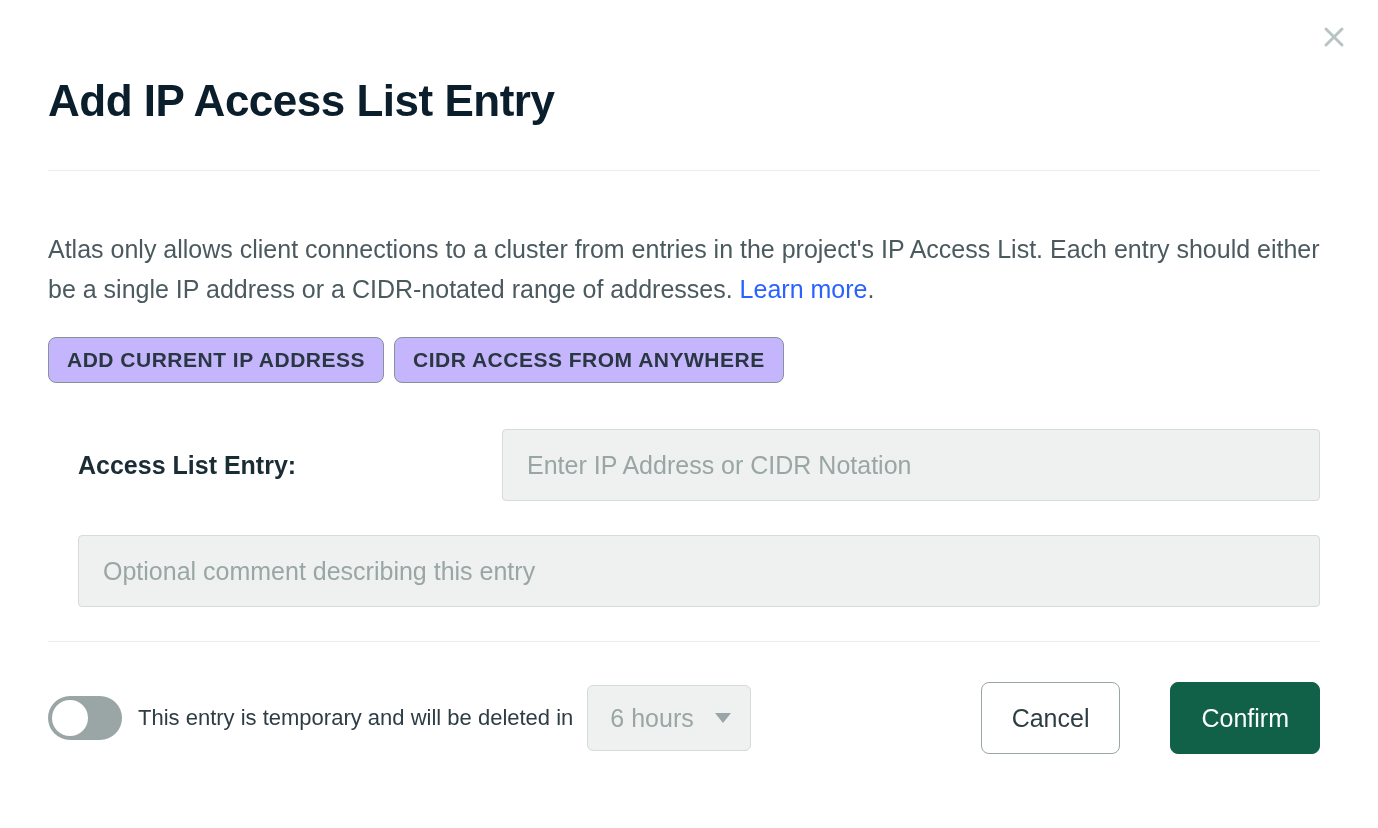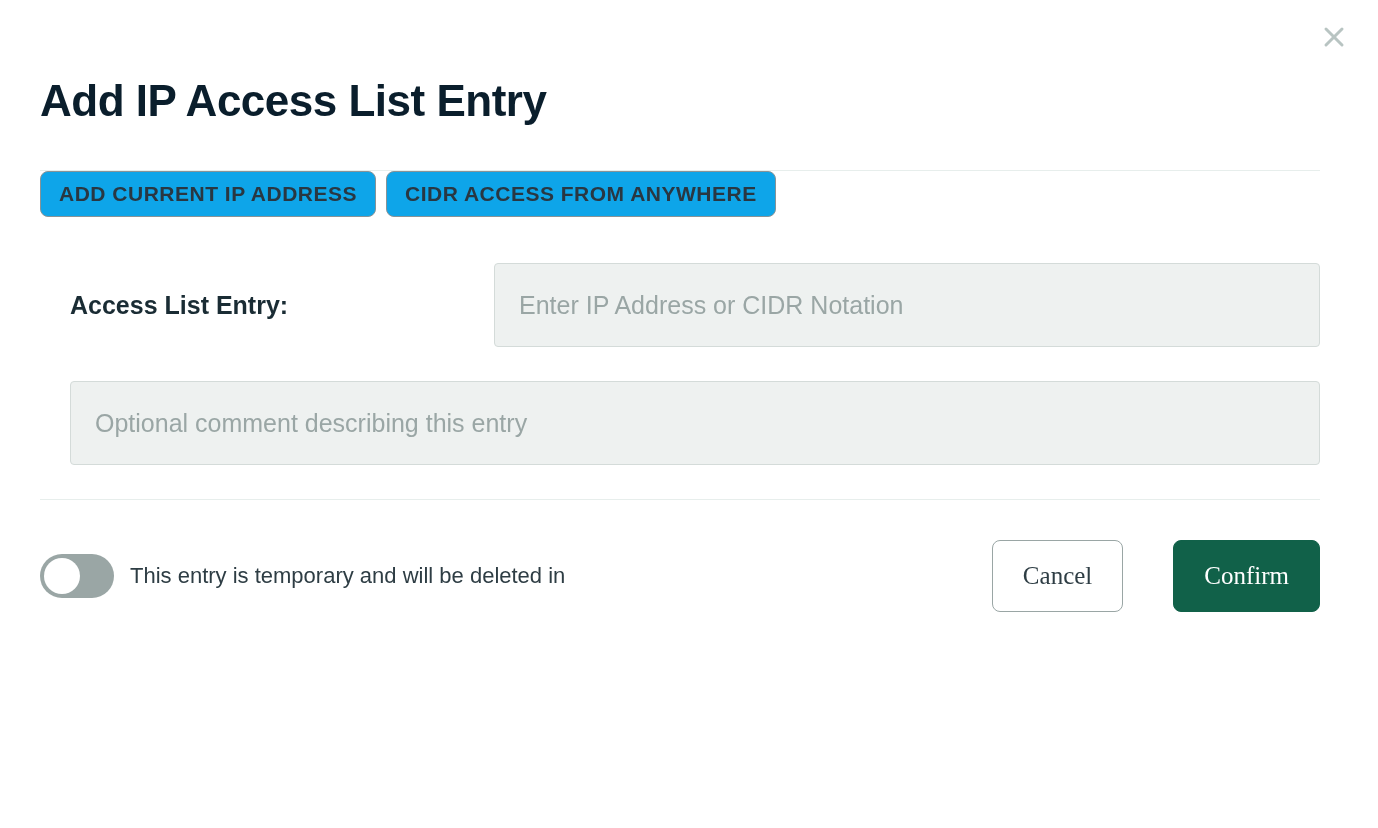--- a/index.html
+++ b/index.html
@@ -5,21 +5,21 @@
   * { box-sizing: border-box; margin: 0; padding: 0; }
   html, body { width: 1378px; height: 828px; }
   body {
     font-family: -apple-system, BlinkMacSystemFont, "Segoe UI", Helvetica, Arial, sans-serif;
     background: #ffffff;
     color: #21313c;
     position: relative;
   }
   .modal {
     position: absolute;
-    left: 40px;
+    left: 48px;
     right: 58px;
     top: 20px;
   }
   .close-btn {
     position: absolute;
     top: 18px;
     right: 24px;
     width: 40px;
     height: 40px;
     display: flex;
@@ -54,21 +54,21 @@
   .learn-more {
     color: #2862ff;
     text-decoration: none;
   }
   .shortcut-row {
     display: flex;
     gap: 10px;
     margin-bottom: 46px;
   }
   .pill-btn {
-    background: #0ea5e9;
+    background: #c4b5fd;
     border: 1px solid #889397;
     border-radius: 8px;
     padding: 10px 18px;
     font-size: 21px;
     font-weight: 700;
     letter-spacing: 0.5px;
     color: #293742;
     cursor: pointer;
   }
   .form-row {
@@ -78,21 +78,21 @@
     padding-left: 30px;
   }
   .form-label {
     width: 424px;
     font-size: 25px;
     font-weight: 700;
     color: #1a2c34;
   }
   .text-input {
     flex: 1;
-    height: 84px;
+    height: 72px;
     background: #eef1f0;
     border: 1px solid #d4dbd9;
     border-radius: 4px;
     font-size: 25px;
     padding: 0 24px;
     color: #21313c;
   }
   .text-input::placeholder { color: #9aa6a5; }
   .footer-divider {
     border: none;
@@ -153,21 +153,20 @@
     color: #9aa6a5;
   }
   .spacer { flex: 1; }
   .btn {
     height: 72px;
     border-radius: 8px;
     font-size: 25px;
     font-weight: 500;
     padding: 0 30px;
     cursor: pointer;
-    font-family: Liberation Serif, serif;
   }
   .btn-cancel {
     background: #ffffff;
     color: #2e3d44;
     border: 1px solid #9aa6a5;
     margin-right: 14px;
   }
   .btn-confirm {
     background: #116149;
     color: #ffffff;
@@ -186,20 +185,23 @@
     </svg>
   </span>
 </button>
 
 <div class="modal">
 
   <h1 class="title">Add IP Access List Entry</h1>
 
   <hr class="divider">
 
+  <p class="descr">
+    <span>Atlas only allows client connections to a cluster from entries in the project's IP Access List. Each entry should either be a single IP address or a CIDR-notated range of addresses. </span><a href="#" class="learn-more">Learn more</a><span>.</span>
+  </p>
 
   <div class="shortcut-row">
     <button class="pill-btn">ADD CURRENT IP ADDRESS</button>
     <button class="pill-btn">CIDR ACCESS FROM ANYWHERE</button>
   </div>
 
   <div class="form-row">
     <label class="form-label">Access List Entry:</label>
     <input type="text" class="text-input" placeholder="Enter IP Address or CIDR Notation" style="">
   </div>
@@ -208,18 +210,28 @@
     <input type="text" class="text-input" placeholder="Optional comment describing this entry" style="">
   </div>
 
   <hr class="footer-divider">
 
   <div class="footer">
     <button class="toggle" aria-pressed="false">
       <span class="knob"></span>
     </button>
     <span class="temp-label">This entry is temporary and will be deleted in</span>
+    <div class="select-wrap">
+      <select class="select">
+        <option>6 hours</option>
+      </select>
+      <span class="select-caret">
+        <svg width="16" height="12" viewBox="0 0 16 12">
+            <polygon points="0,2 16,2 8,12" fill="currentColor"></polygon>
+          </svg>
+      </span>
+    </div>
     <div class="spacer"></div>
     <button class="btn btn-cancel">Cancel</button>
     <button class="btn btn-confirm">Confirm</button>
   </div>
 
 </div>
 
 </body></html>

